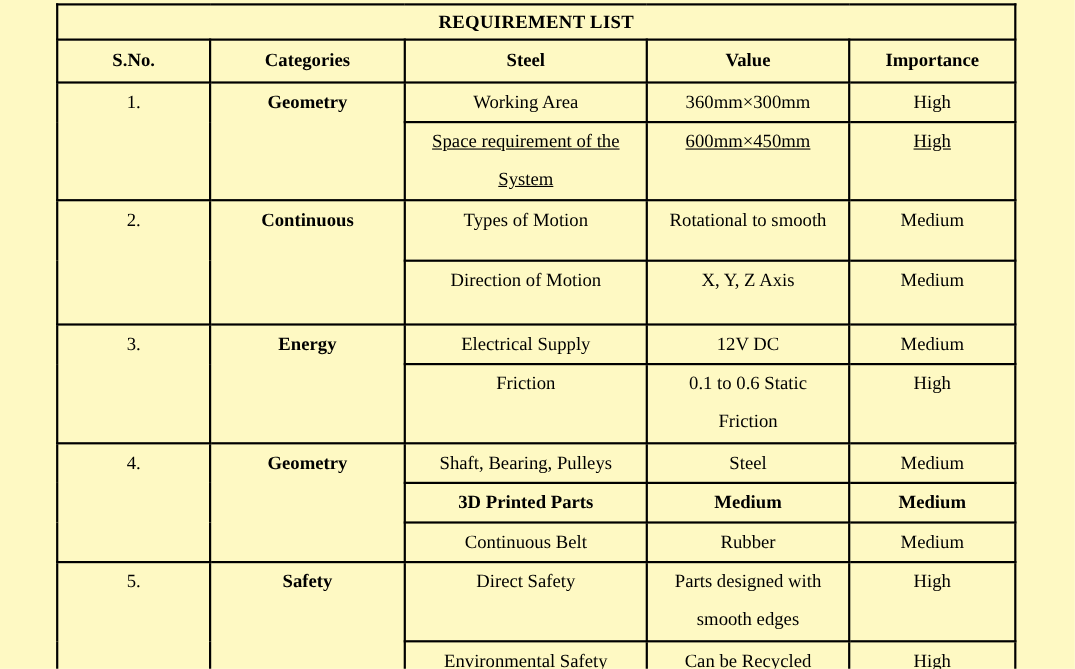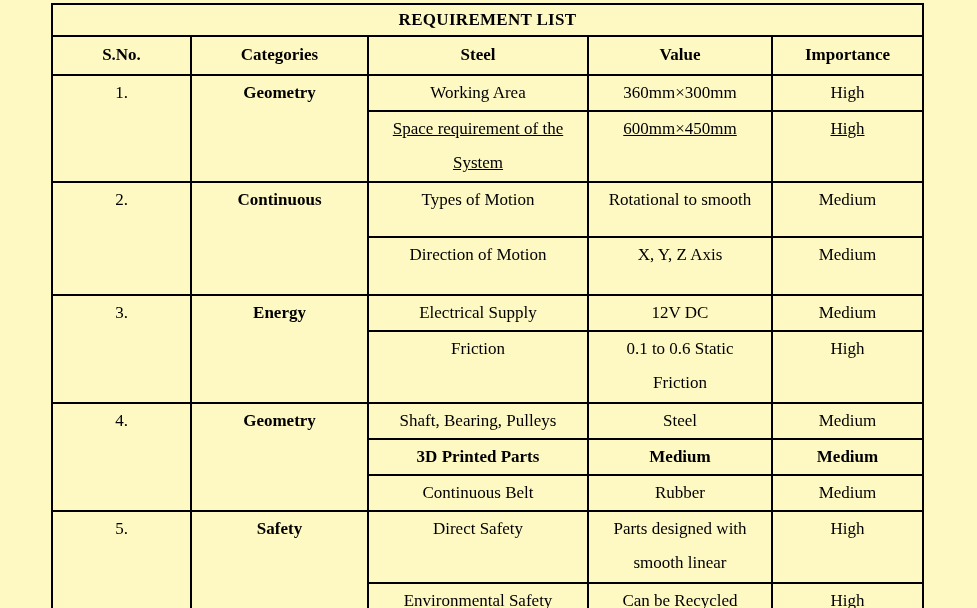--- a/index.html
+++ b/index.html
@@ -139,21 +139,21 @@
       <td>Continuous Belt</td>
       <td>Rubber</td>
       <td>Medium</td>
     </tr>
 
     <tr class="r72">
       <td rowspan="2" class="sno">5.</td>
       <td rowspan="2" class="cat cat-pad">Safety</td>
       <td>Direct Safety</td>
       <td>Parts designed with
-smooth linear</td>
+smooth edges</td>
       <td>High</td>
     </tr>
     <tr class="r70">
       <td>Environmental Safety</td>
       <td>Can be Recycled</td>
       <td>High</td>
     </tr>
   </tbody>
     </table>
 </div>

